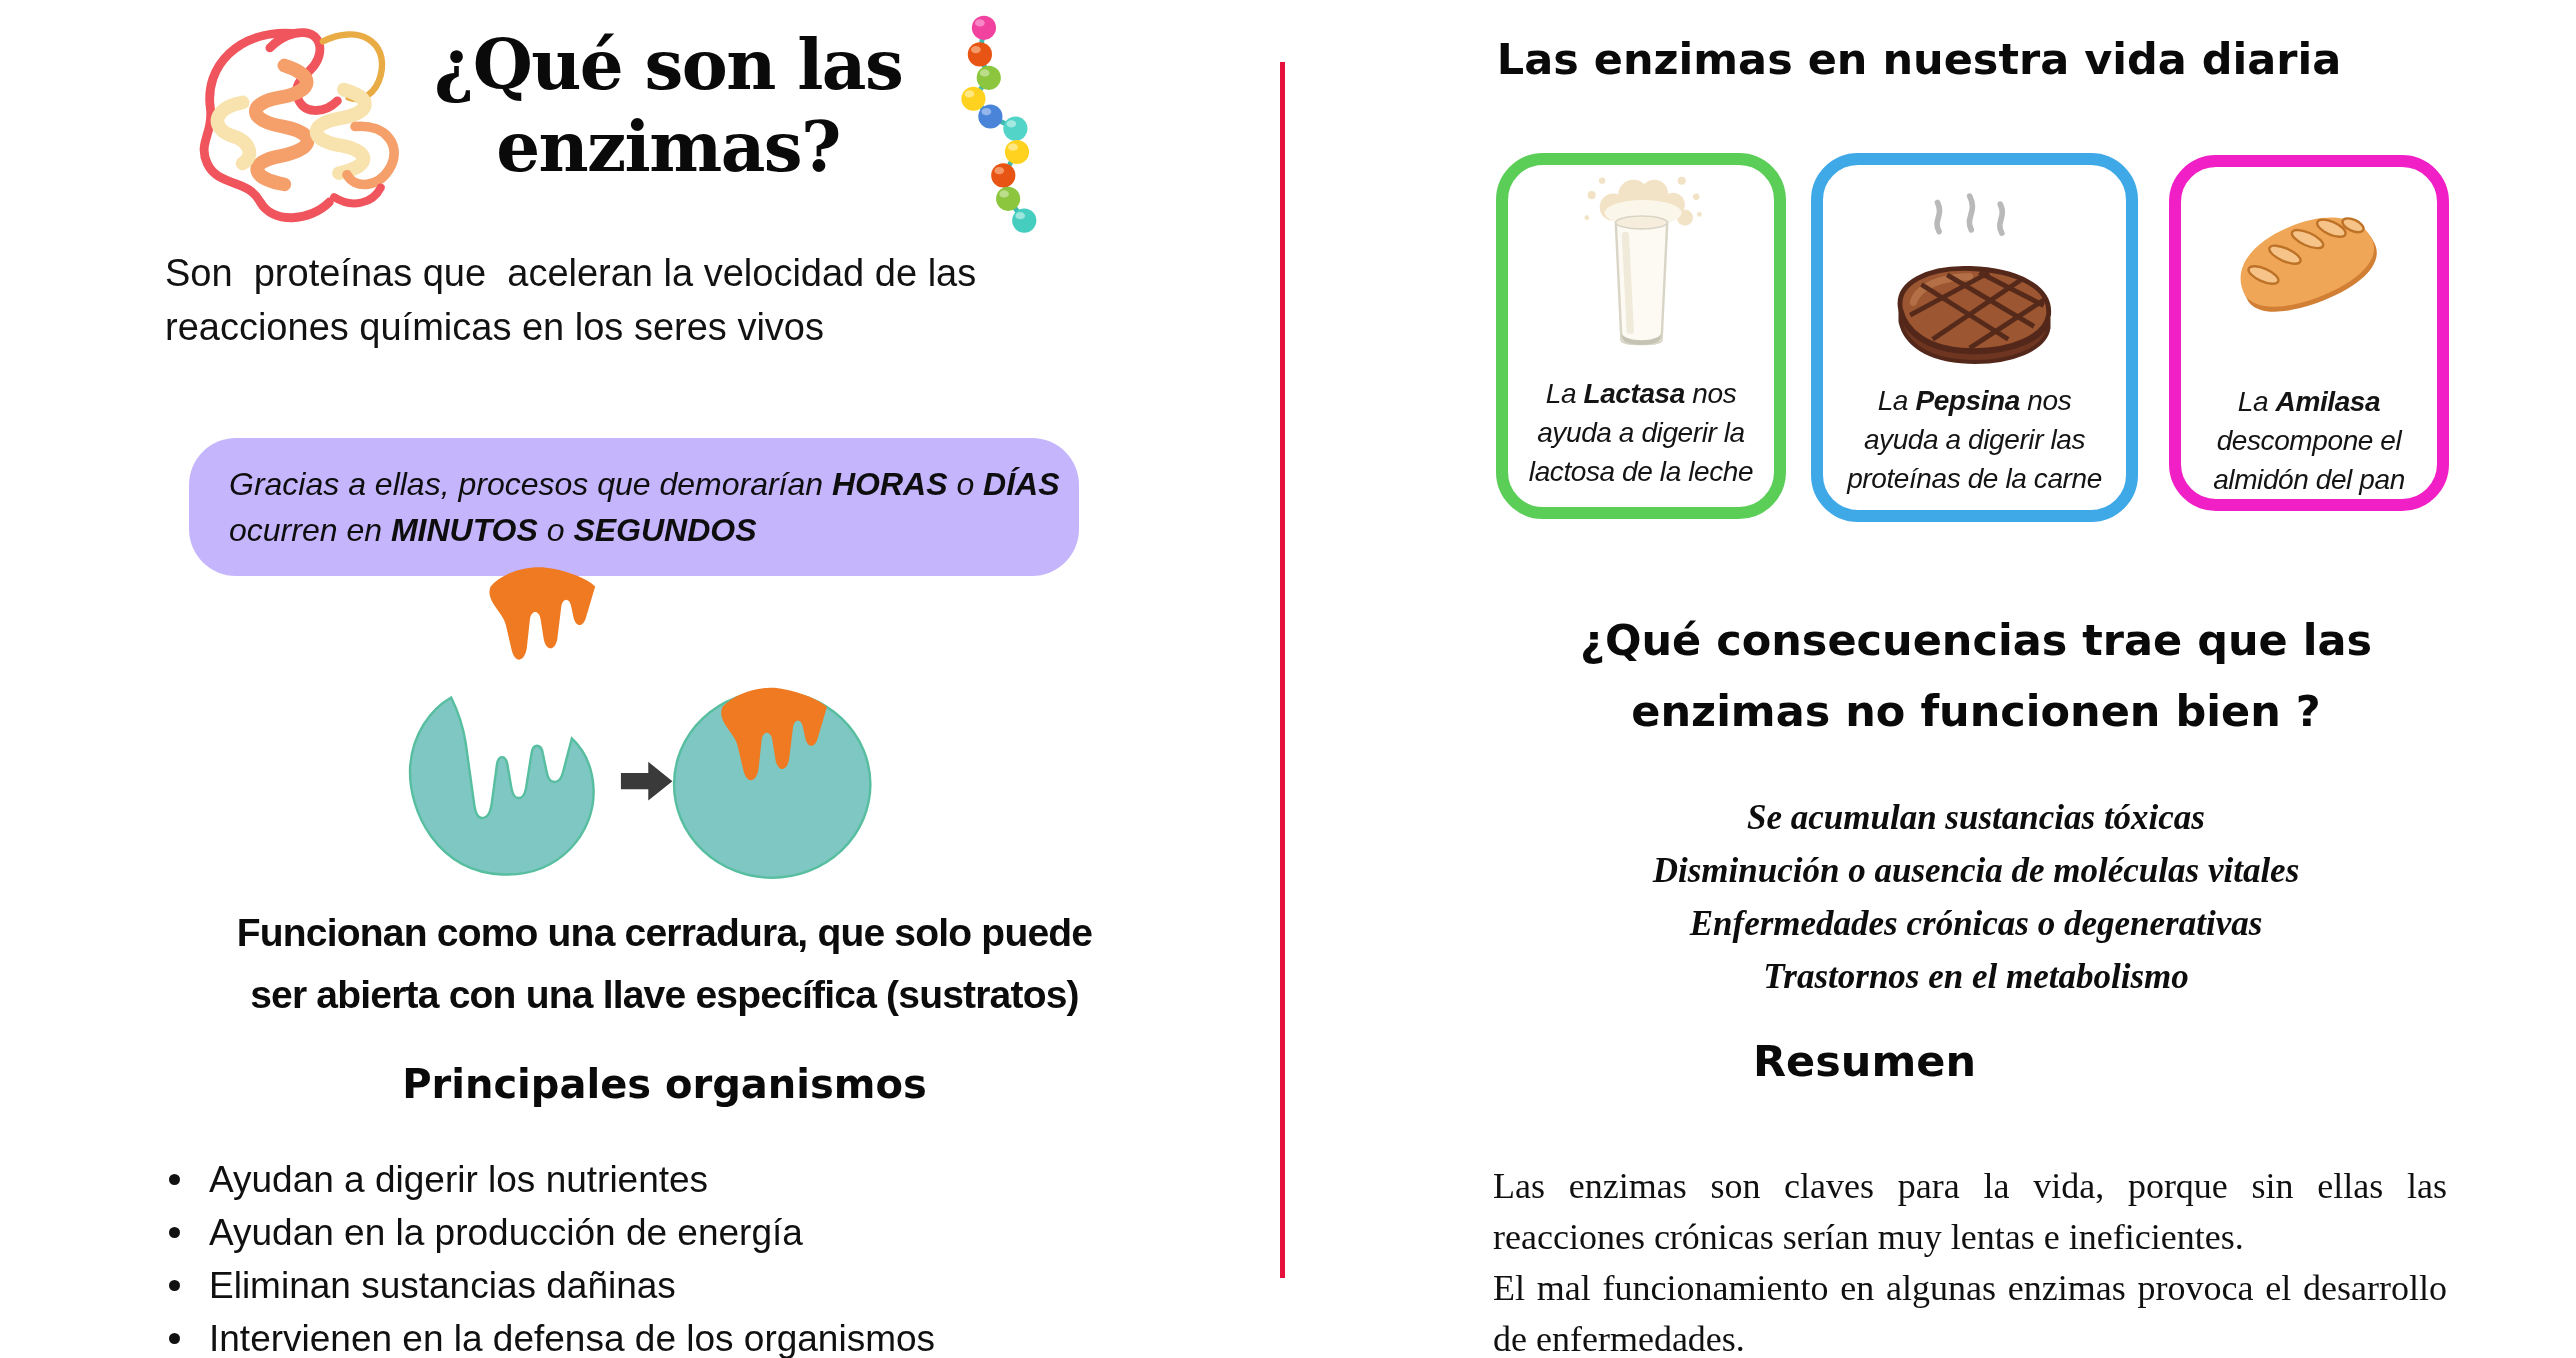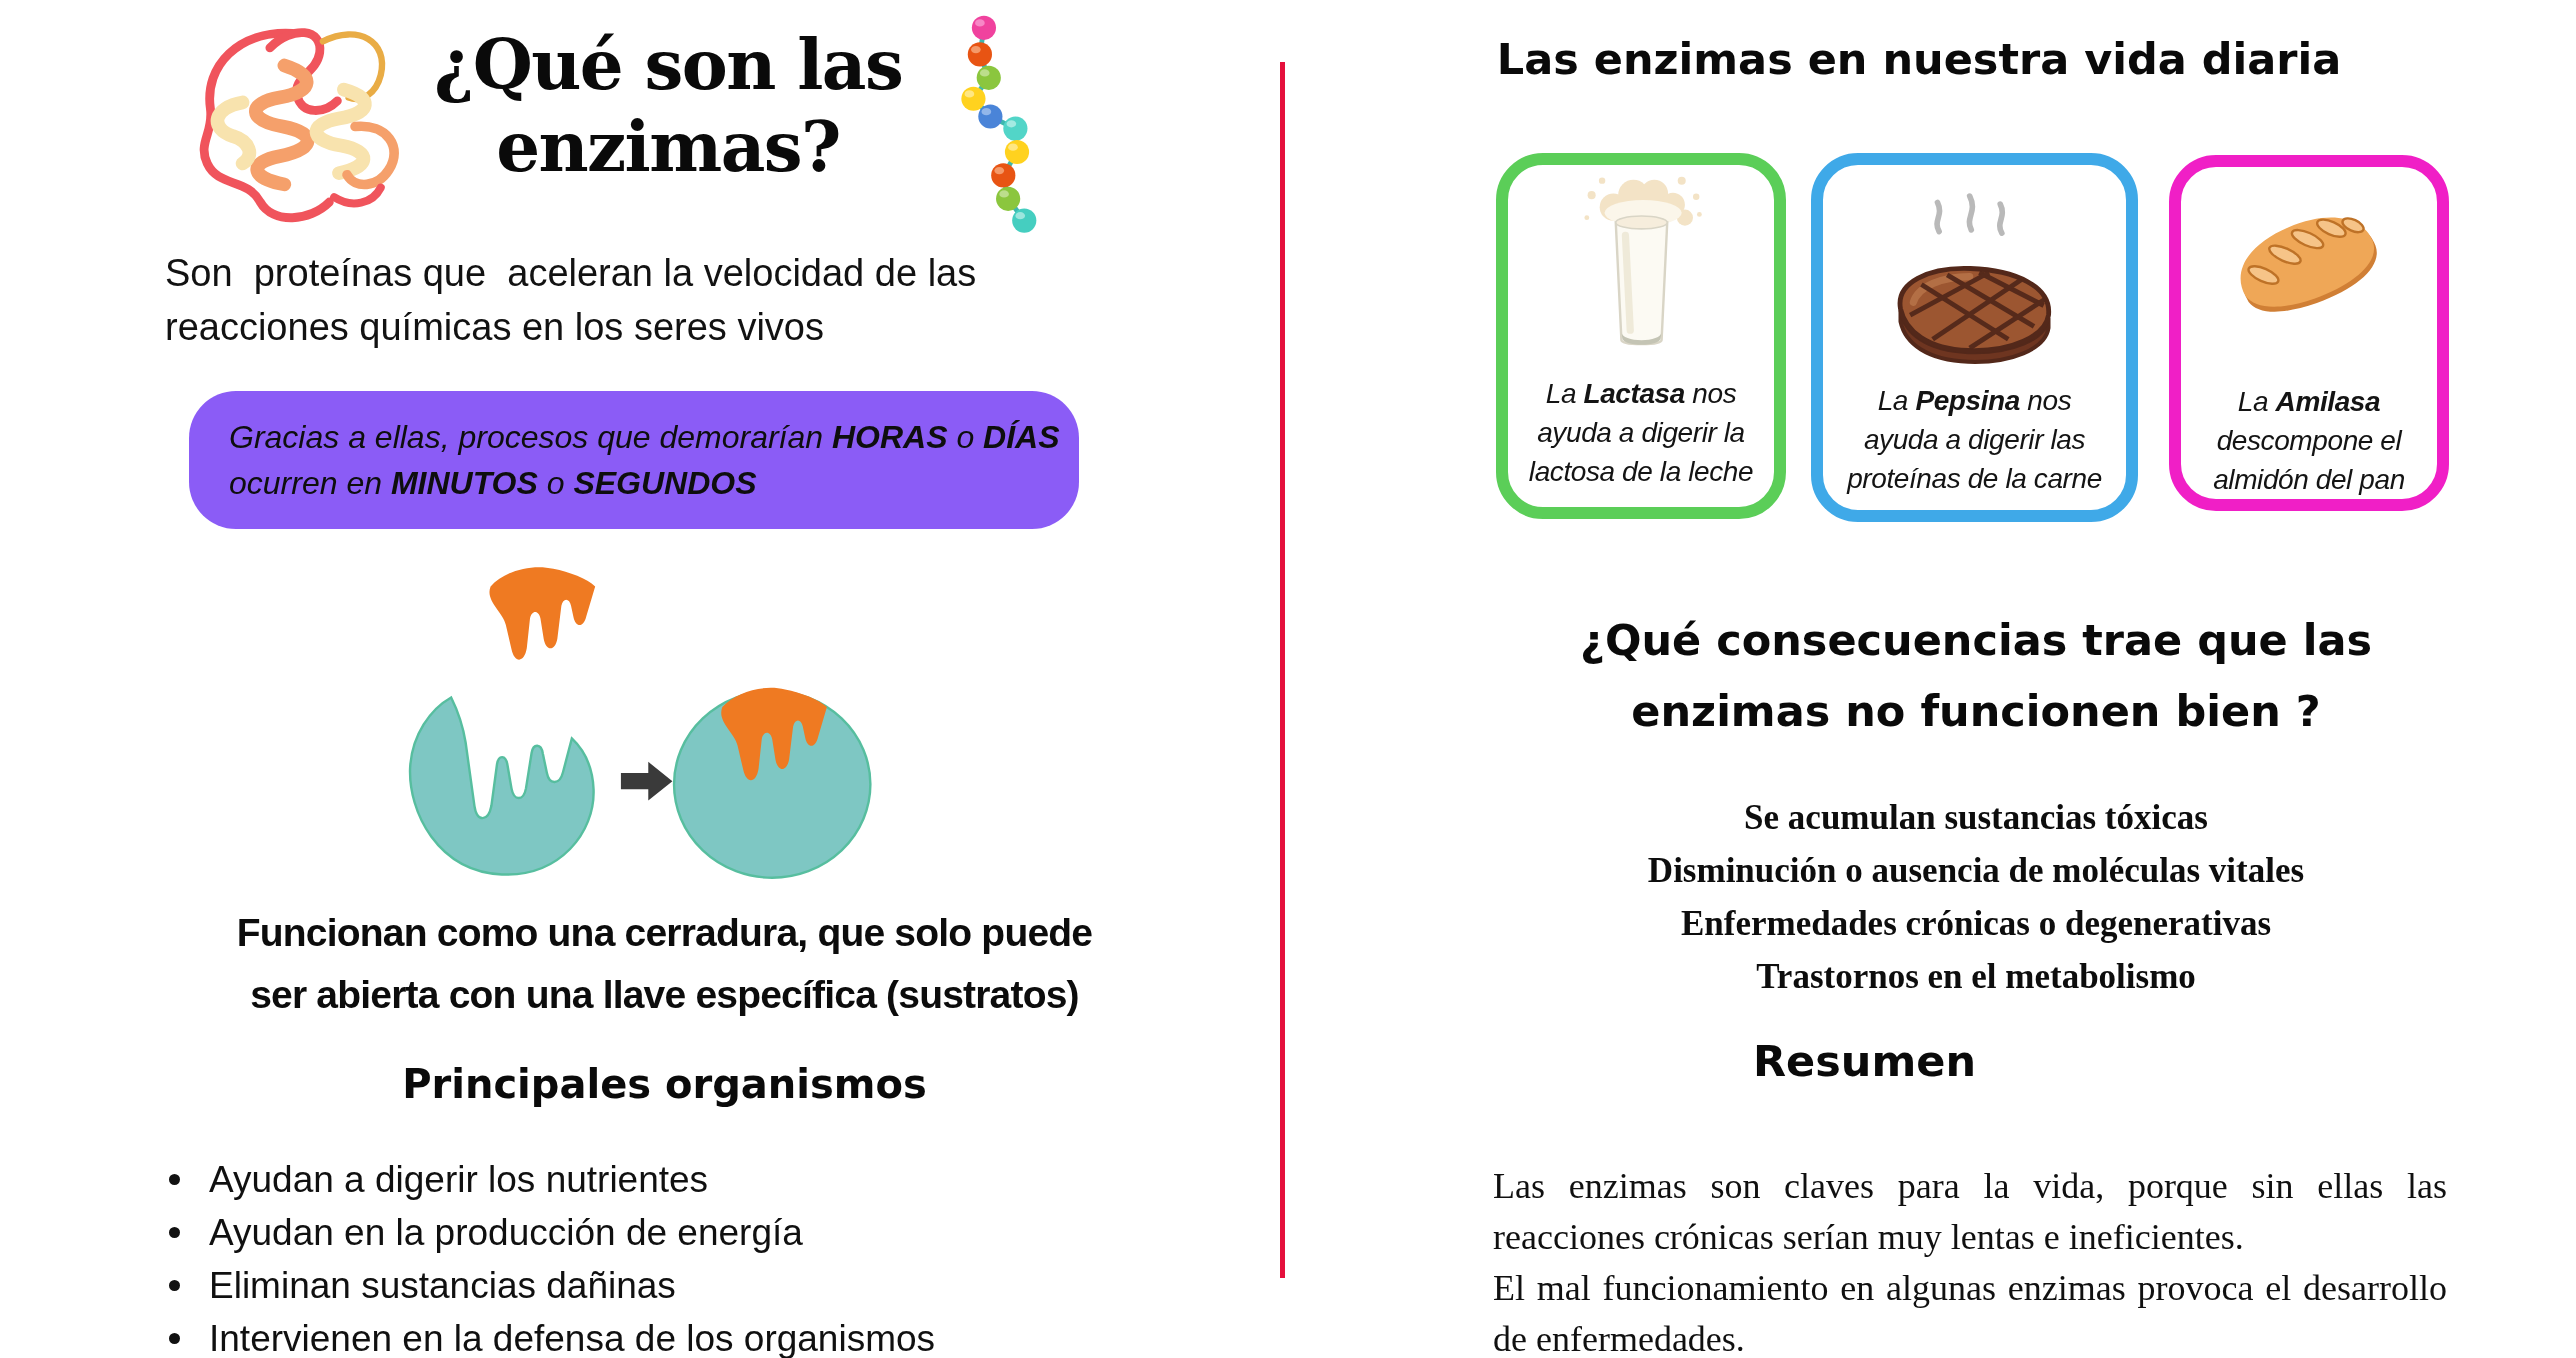--- a/index.html
+++ b/index.html
@@ -41,21 +41,21 @@
   .card-2{left:1811px;top:153px;width:327px;height:369px;}
   .card-3{left:2169px;top:155px;width:280px;height:356px;}
   .card-icon{display:flex;align-items:flex-start;justify-content:center;}
   .card-text{font-style:italic;font-size:28px;line-height:39px;letter-spacing:-0.4px;
       text-align:center;color:#141414;}
   .card-text div{white-space:nowrap;}
   .card-text b{font-weight:bold;}
   .consequences-heading{left:1489px;top:605px;width:974px;text-align:center;
       font-size:43px;line-height:71px;}
   .consequences-list{left:1489px;top:791px;width:974px;text-align:center;
-      font-family:"Liberation Serif",serif;font-weight:bold;
+      font-family:"Liberation Serif",serif;font-weight:bold;font-style:italic;
       font-size:35px;line-height:53px;color:#0d0d0d;}
   .summary-heading{left:1493px;top:1036px;width:483px;text-align:right;font-size:43px;}
   .summary{left:1493px;top:1161px;width:954px;font-family:"Liberation Serif",serif;
       font-size:36px;line-height:51px;text-align:justify;color:#101010;}
   .summary p{margin:0;}
 </style>
 </head>
 <body>
 
 <div class="page">
@@ -106,21 +106,21 @@
           <ellipse cx="87" cy="260" rx="6" ry="4.5" fill="#9CE6DD"></ellipse>
       </g>
     </svg>
   </div>
 
   <div class="abs intro">
     <div>Son  proteínas que  aceleran la velocidad de las</div>
     <div>reacciones químicas en los seres vivos</div>
   </div>
 
-  <div class="abs highlight" style="background-color: #8b5cf6;">
+  <div class="abs highlight" style="background-color: #c4b5fd; margin-top: 47px;">
       <div><span>Gracias a ellas, procesos que demorarían </span><b>HORAS</b><span> o </span><b>DÍAS</b></div>
       <div><span>ocurren en </span><b>MINUTOS</b><span> o </span><b>SEGUNDOS</b></div>
     </div>
 
   <div class="abs" style="left:394px;top:559px;width:515px;height:330px;">
     <svg width="515" height="330" viewBox="0 0 640 410">
       <defs>
         <path id="substrate" d="M10,26 C28,6 62,-2 88,4 C108,8 130,16 140,26 L129,63 C126,77 116,78 113,64 L110,50 C108,40 100,40 98,50 L93,91 C90,107 79,107 76,91 L72,66 C70,55 61,55 59,66 L55,103 C52,121 40,122 36,104 L29,74 C25,57 3,44 10,26 Z"></path>
       </defs>
 

